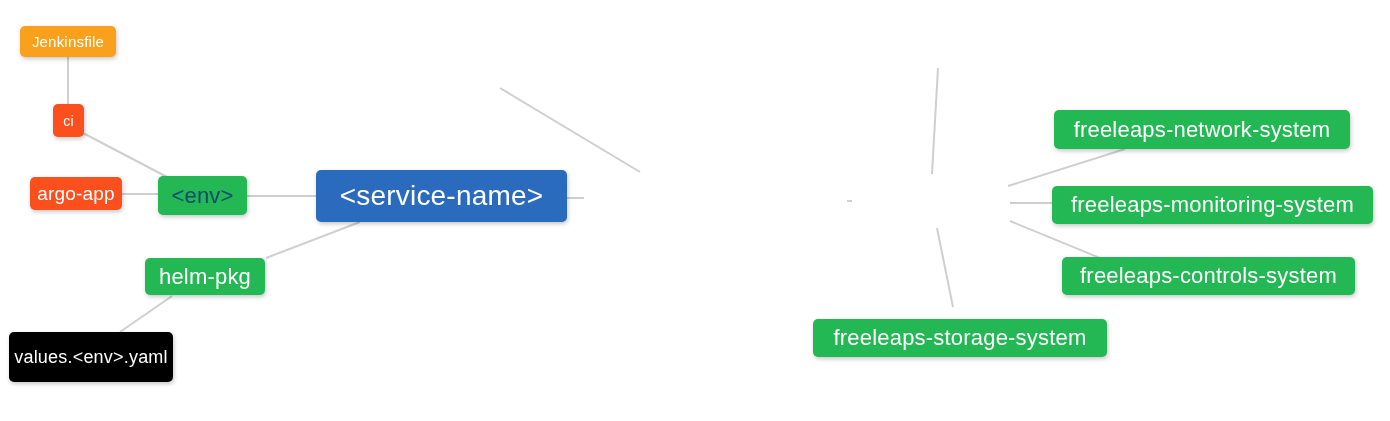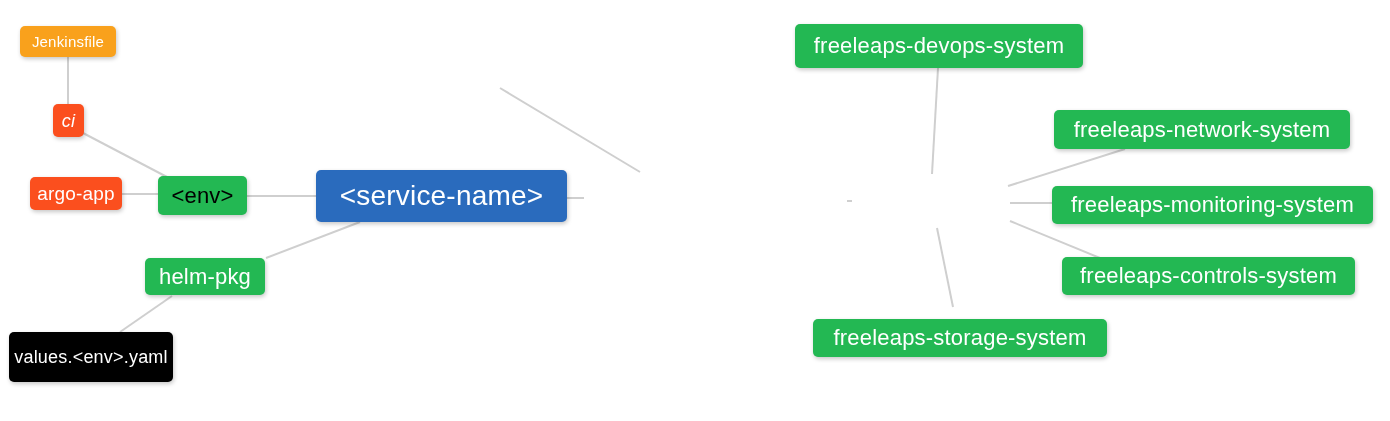--- a/index.html
+++ b/index.html
@@ -52,24 +52,23 @@
       <line x1="500" y1="88" x2="640" y2="172" stroke="#cfcfcf" stroke-width="2"></line>
       <line x1="567" y1="198" x2="584" y2="198" stroke="#cfcfcf" stroke-width="2"></line>
       <line x1="847" y1="201" x2="852" y2="201" stroke="#cfcfcf" stroke-width="2"></line>
       <line x1="938" y1="68" x2="932" y2="174" stroke="#cfcfcf" stroke-width="2"></line>
       <line x1="1008" y1="186" x2="1125" y2="149" stroke="#cfcfcf" stroke-width="2"></line>
       <line x1="1010" y1="203" x2="1052" y2="203" stroke="#cfcfcf" stroke-width="2"></line>
       <line x1="1010" y1="221" x2="1100" y2="258" stroke="#cfcfcf" stroke-width="2"></line>
       <line x1="937" y1="228" x2="953" y2="307" stroke="#cfcfcf" stroke-width="2"></line>
     </svg>
     <div class="node branch" style="left: 316px; top: 170px; width: 251px; height: 52px; background: rgb(42, 107, 189); font-size: 28px; color: rgb(255, 255, 255);">&lt;service-name&gt;</div>
-    <div class="node leaf" style="left: 158px; top: 176px; width: 89px; height: 39px; background: rgb(35, 184, 83); font-size: 22px; color: #000000;">&lt;env&gt;</div>
+    <div class="node leaf" style="left: 158px; top: 176px; width: 89px; height: 39px; background: rgb(35, 184, 83); font-size: 22px; color: #0c4a6e;">&lt;env&gt;</div>
     <div class="node leaf" style="left: 145px; top: 258px; width: 120px; height: 37px; background: rgb(35, 184, 83); font-size: 22px; color: rgb(255, 255, 255);">helm-pkg</div>
-    <div class="node leaf" style="left: 53px; top: 104px; width: 31px; height: 33px; background: rgb(251, 79, 30); font-size: 18px; color: rgb(255, 255, 255); font-style: italic;">ci</div>
+    <div class="node leaf" style="left: 53px; top: 104px; width: 31px; height: 33px; background: rgb(251, 79, 30); font-size: 14px; color: rgb(255, 255, 255);">ci</div>
     <div class="node leaf" style="left: 30px; top: 177px; width: 92px; height: 33px; background: rgb(251, 79, 30); font-size: 19px; color: rgb(255, 255, 255);">argo-app</div>
     <div class="node leaf" style="left: 20px; top: 26px; width: 96px; height: 31px; background: rgb(249, 161, 28); font-size: 15px; color: rgb(255, 255, 255);">Jenkinsfile</div>
     <div class="node leaf" style="left: 9px; top: 332px; width: 164px; height: 50px; background: #000000; font-size: 18px; color: rgb(255, 255, 255);">values.&lt;env&gt;.yaml</div>
-    <div class="node leaf" style="left: 795px; top: 24px; width: 288px; height: 44px; background: rgb(35, 184, 83); font-size: 22px; color: rgb(255, 255, 255);">freeleaps-devops-system</div>
     <div class="node leaf" style="left: 1054px; top: 110px; width: 296px; height: 39px; background: rgb(35, 184, 83); font-size: 22px; color: rgb(255, 255, 255);">freeleaps-network-system</div>
     <div class="node leaf" style="left: 1052px; top: 186px; width: 321px; height: 38px; background: rgb(35, 184, 83); font-size: 22px; color: rgb(255, 255, 255);">freeleaps-monitoring-system</div>
     <div class="node leaf" style="left: 1062px; top: 257px; width: 293px; height: 38px; background: rgb(35, 184, 83); font-size: 22px; color: rgb(255, 255, 255);">freeleaps-controls-system</div>
     <div class="node leaf" style="left: 813px; top: 307px; width: 294px; height: 38px; background: rgb(35, 184, 83); font-size: 22px; color: rgb(255, 255, 255); margin-top: 12px;">freeleaps-storage-system</div>
   </div>
 
 </body></html>

